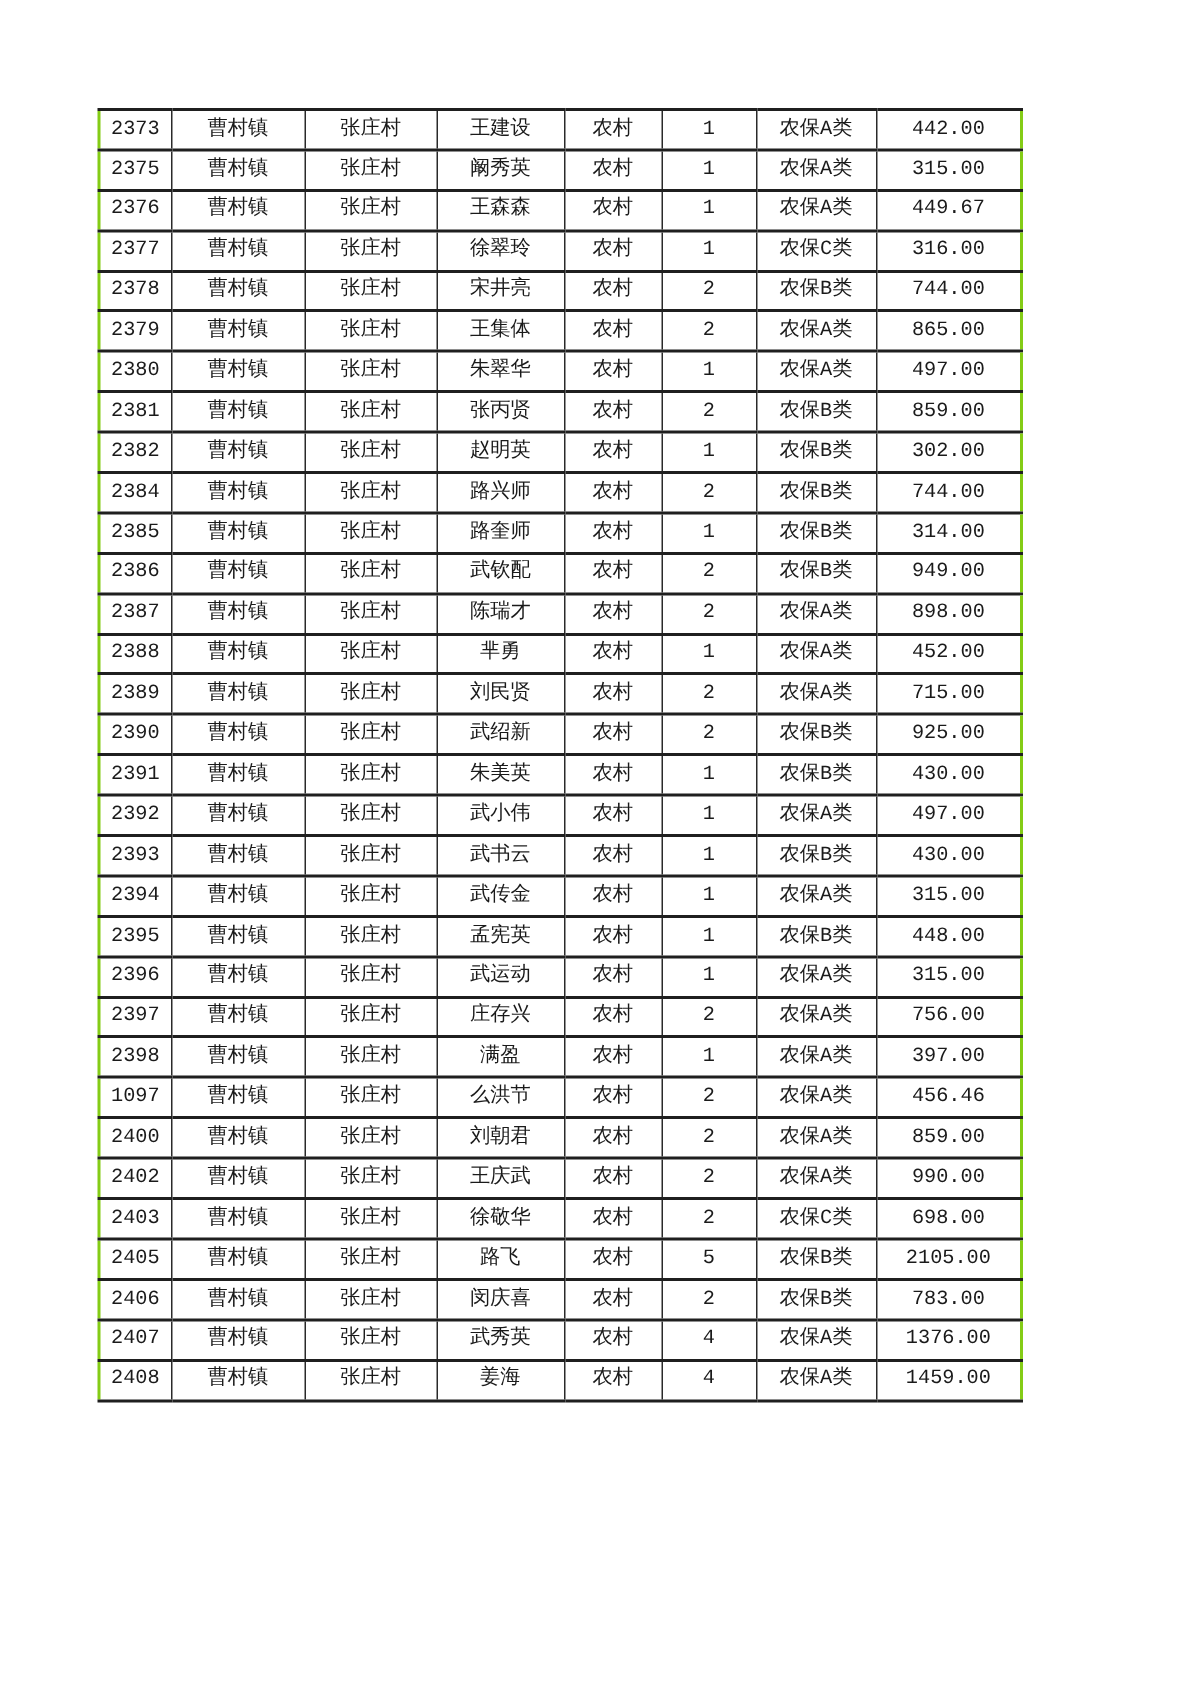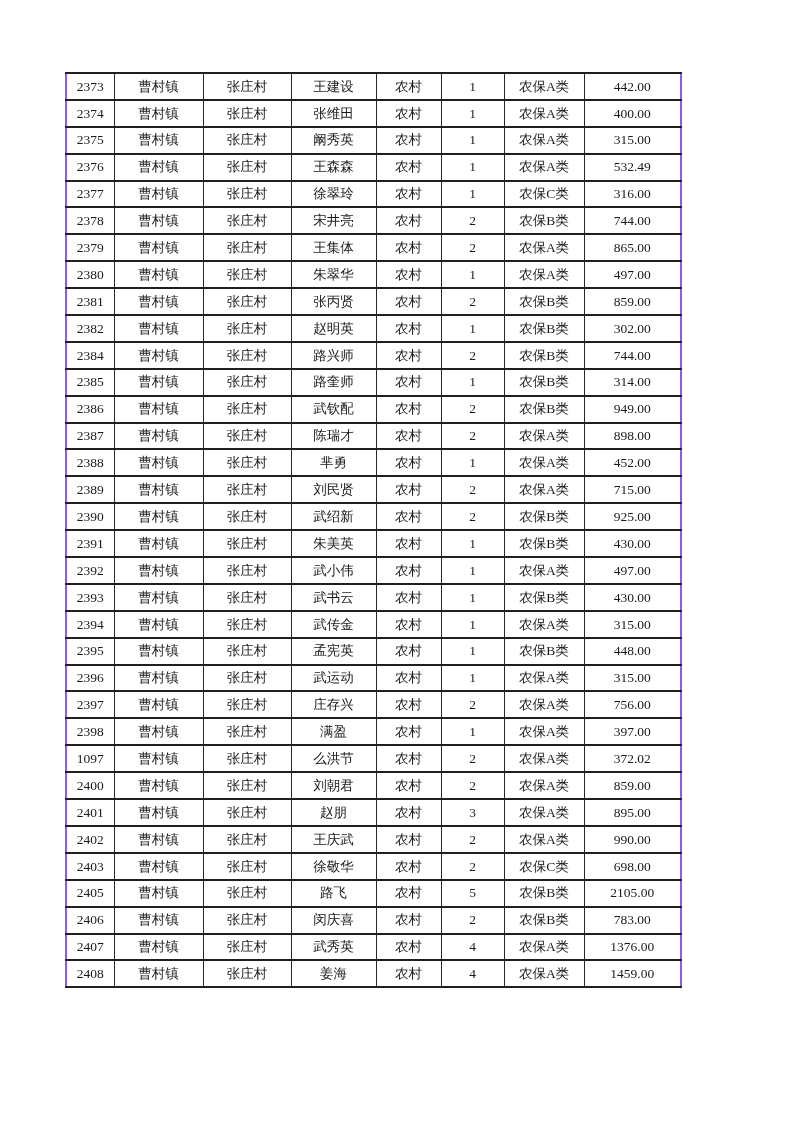--- a/index.html
+++ b/index.html
@@ -17,21 +17,22 @@
   }
   .sheet {
     position: absolute;
     left: 65px;
     top: 72px;
   }
   table.roster {
     border-collapse: collapse;
     table-layout: fixed;
     width: 615px;
-    border: 2px solid #8b5cf6;
+    border: 2px solid #84cc16;
+    font-family: Liberation Mono, monospace;
   }
   table.roster td {
     border-left: 1px solid #2a2a2a;
     border-right: 1px solid #2a2a2a;
     border-top: 2px solid #1f1f1f;
     border-bottom: 2px solid #1f1f1f;
     text-align: center;
     vertical-align: middle;
     font-size: 13.5px;
     line-height: 1;
@@ -69,48 +70,38 @@
           <td>2373</td>
           <td>曹村镇</td>
           <td>张庄村</td>
           <td>王建设</td>
           <td>农村</td>
           <td>1</td>
           <td>农保A类</td>
           <td>442.00</td>
         </tr>
         <tr>
-          <td>2374</td>
-          <td>曹村镇</td>
-          <td>张庄村</td>
-          <td>张维田</td>
-          <td>农村</td>
-          <td>1</td>
-          <td>农保A类</td>
-          <td>400.00</td>
-        </tr>
-        <tr>
           <td>2375</td>
           <td>曹村镇</td>
           <td>张庄村</td>
           <td>阚秀英</td>
           <td>农村</td>
           <td>1</td>
           <td>农保A类</td>
           <td>315.00</td>
         </tr>
         <tr>
           <td>2376</td>
           <td>曹村镇</td>
           <td>张庄村</td>
           <td>王森森</td>
           <td>农村</td>
           <td>1</td>
           <td>农保A类</td>
-          <td>532.49</td>
+          <td>449.67</td>
         </tr>
         <tr>
           <td>2377</td>
           <td>曹村镇</td>
           <td>张庄村</td>
           <td>徐翠玲</td>
           <td>农村</td>
           <td>1</td>
           <td>农保C类</td>
           <td>316.00</td>
@@ -316,41 +307,31 @@
           <td>397.00</td>
         </tr>
         <tr>
           <td>1097</td>
           <td>曹村镇</td>
           <td>张庄村</td>
           <td>么洪节</td>
           <td>农村</td>
           <td>2</td>
           <td>农保A类</td>
-          <td>372.02</td>
+          <td>456.46</td>
         </tr>
         <tr>
           <td>2400</td>
           <td>曹村镇</td>
           <td>张庄村</td>
           <td>刘朝君</td>
           <td>农村</td>
           <td>2</td>
           <td>农保A类</td>
           <td>859.00</td>
-        </tr>
-        <tr>
-          <td>2401</td>
-          <td>曹村镇</td>
-          <td>张庄村</td>
-          <td>赵朋</td>
-          <td>农村</td>
-          <td>3</td>
-          <td>农保A类</td>
-          <td>895.00</td>
         </tr>
         <tr>
           <td>2402</td>
           <td>曹村镇</td>
           <td>张庄村</td>
           <td>王庆武</td>
           <td>农村</td>
           <td>2</td>
           <td>农保A类</td>
           <td>990.00</td>

